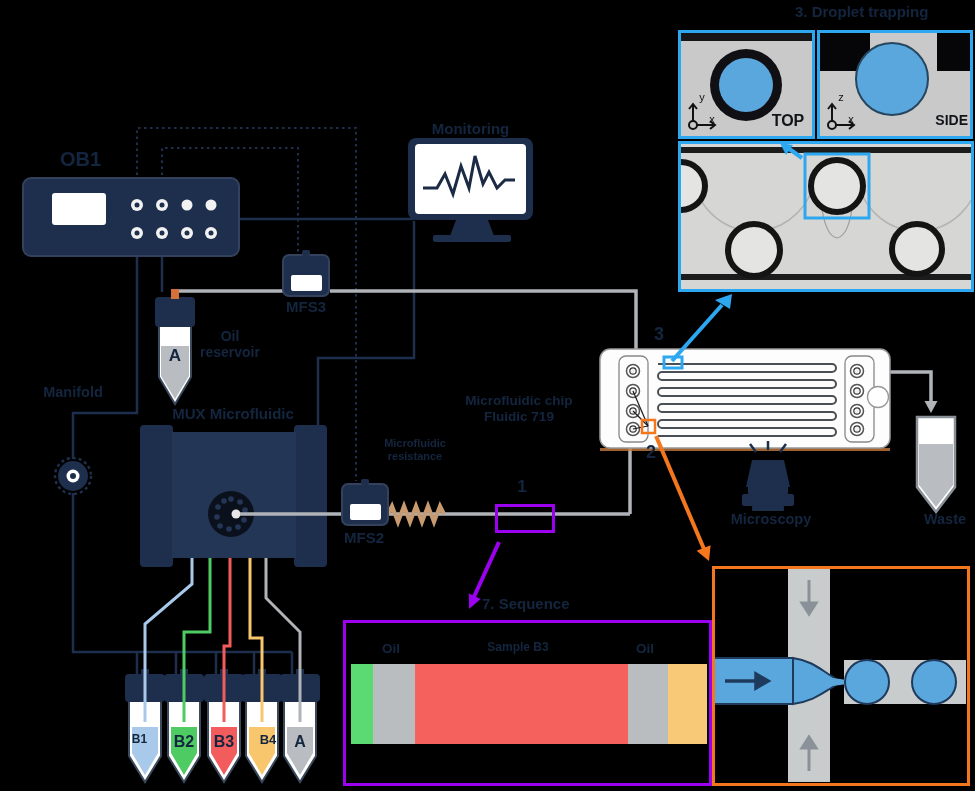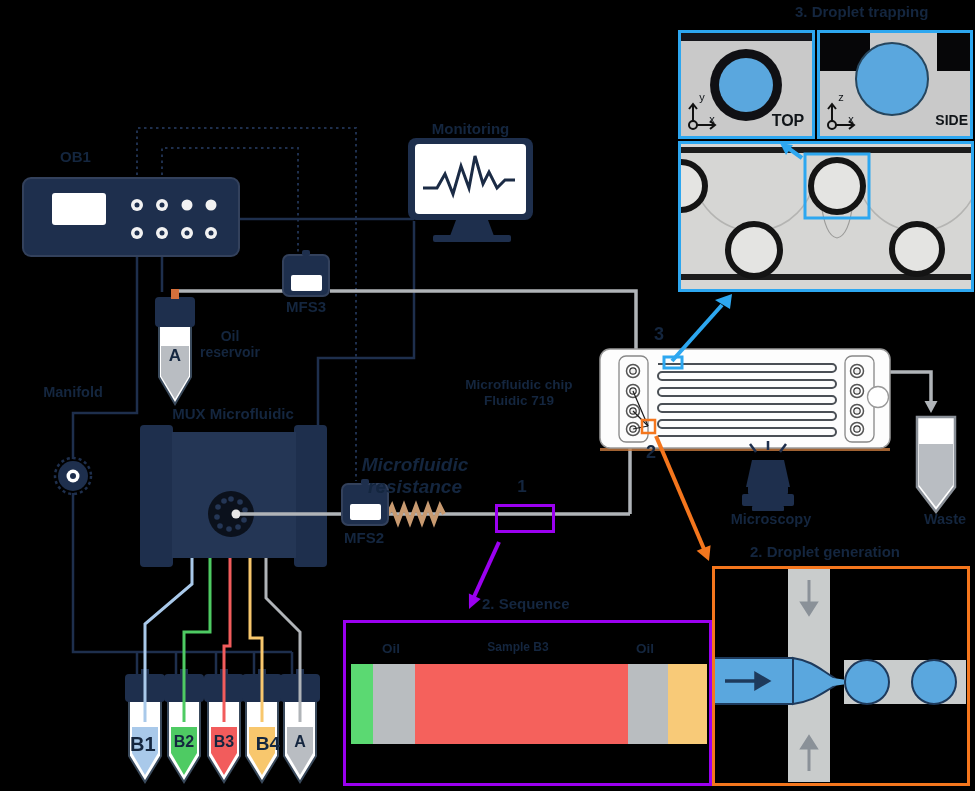--- a/index.html
+++ b/index.html
@@ -324,48 +324,47 @@
     <g>
       <path d="M656,436 L704,549" style="stroke:var(--accent-orange)" stroke-width="4" fill="none"></path>
       <polygon points="709,561 710.6,545.3 696.6,550.7" style="fill:var(--accent-orange)"></polygon>
     </g>
     <g>
       <path d="M499,542 L473,599" style="stroke:var(--accent-purple)" stroke-width="4" fill="none"></path>
       <polygon points="469,609 480.7,599 468.9,593.6" style="fill:var(--accent-purple)"></polygon>
     </g>
   </svg>
 
-  <div class="lbl" style="left:60px;top:148px;width:70px;font-size:15px;text-align:left;">OB1</div>
+  <div class="lbl" style="left:60px;top:148px;width:70px;font-size:20px;text-align:left;">OB1</div>
   <div class="lbl" style="left:408px;top:120px;width:125px;font-size:15px;">Monitoring</div>
   <div class="lbl" style="left:278px;top:298px;width:56px;font-size:15px;">MFS3</div>
   <div class="lbl" style="left:188px;top:328px;width:84px;font-size:14px;">Oil
 reservoir</div>
   <div class="lbl" style="left:163px;top:346px;width:24px;font-size:17px;">A</div>
   <div class="lbl" style="left:33px;top:384px;width:80px;font-size:14.5px;">Manifold</div>
   <div class="lbl" style="left:140px;top:405px;width:186px;font-size:15px;">MUX Microfluidic</div>
-  <div class="lbl" style="left:360px;top:454px;width:110px;font-size:19px;font-style:italic;">Microfluidic
+  <div class="lbl" style="left:360px;top:437px;width:110px;font-size:11px;">Microfluidic
 resistance</div>
   <div class="lbl" style="left:334px;top:529px;width:60px;font-size:15px;">MFS2</div>
-  <div class="lbl" style="left:438px;top:377px;width:162px;font-size:13.5px;text-align:center;">Microfluidic chip
+  <div class="lbl" style="left:438px;top:393px;width:162px;font-size:13.5px;text-align:center;">Microfluidic chip
 Fluidic 719</div>
   <div class="lbl" style="left:650px;top:324px;width:18px;font-size:18px;">3</div>
   <div class="lbl" style="left:642px;top:442px;width:18px;font-size:18px;">2</div>
   <div class="lbl" style="left:513px;top:477px;width:18px;font-size:17px;">1</div>
-  <div class="lbl" style="left:482px;top:595px;width:130px;font-size:15px;text-align:left;">2. Sequence</div>
+  <div class="lbl" style="left:482px;top:595px;width:130px;font-size:15px;text-align:left;">7. Sequence</div>
   <div class="lbl" style="left:371px;top:641px;width:40px;font-size:13.5px;">Oil</div>
   <div class="lbl" style="left:453px;top:641px;width:130px;font-size:12px;">Sample B3</div>
   <div class="lbl" style="left:625px;top:641px;width:40px;font-size:13.5px;">Oil</div>
-  <div class="lbl" style="left:750px;top:543px;width:210px;font-size:15px;text-align:left;">2. Droplet generation</div>
   <div class="lbl" style="left:764px;top:3px;width:210px;font-size:15px;text-align:left;margin-left:31px;">3. Droplet trapping</div>
   <div class="lbl dark" style="left:766px;top:112px;width:44px;font-size:16px;">TOP</div>
   <div class="lbl dark" style="left:916px;top:112px;width:52px;font-size:14px;text-align:right;">SIDE</div>
   <div class="lbl dark" style="left:696px;top:91px;width:12px;font-size:11px;font-weight:normal;">y</div>
   <div class="lbl dark" style="left:706px;top:113px;width:12px;font-size:11px;font-weight:normal;">x</div>
   <div class="lbl dark" style="left:835px;top:91px;width:12px;font-size:11px;font-weight:normal;">z</div>
   <div class="lbl dark" style="left:845px;top:113px;width:12px;font-size:11px;font-weight:normal;">x</div>
   <div class="lbl" style="left:712px;top:511px;width:118px;font-size:14.5px;">Microscopy</div>
   <div class="lbl" style="left:899px;top:511px;width:92px;font-size:14.5px;">Waste</div>
-  <div class="lbl" style="left:130px;top:733px;width:19px;font-size:20px;">B1</div>
+  <div class="lbl" style="left:130px;top:733px;width:19px;font-size:12px;">B1</div>
   <div class="lbl" style="left:169px;top:733px;width:30px;font-size:16px;">B2</div>
   <div class="lbl" style="left:209px;top:733px;width:30px;font-size:16px;">B3</div>
-  <div class="lbl" style="left:247px;top:733px;width:42px;font-size:19px;">B4</div>
+  <div class="lbl" style="left:247px;top:733px;width:42px;font-size:13px;">B4</div>
   <div class="lbl" style="left:285px;top:733px;width:30px;font-size:16px;">A</div>
 </div>
 
 </body></html>

